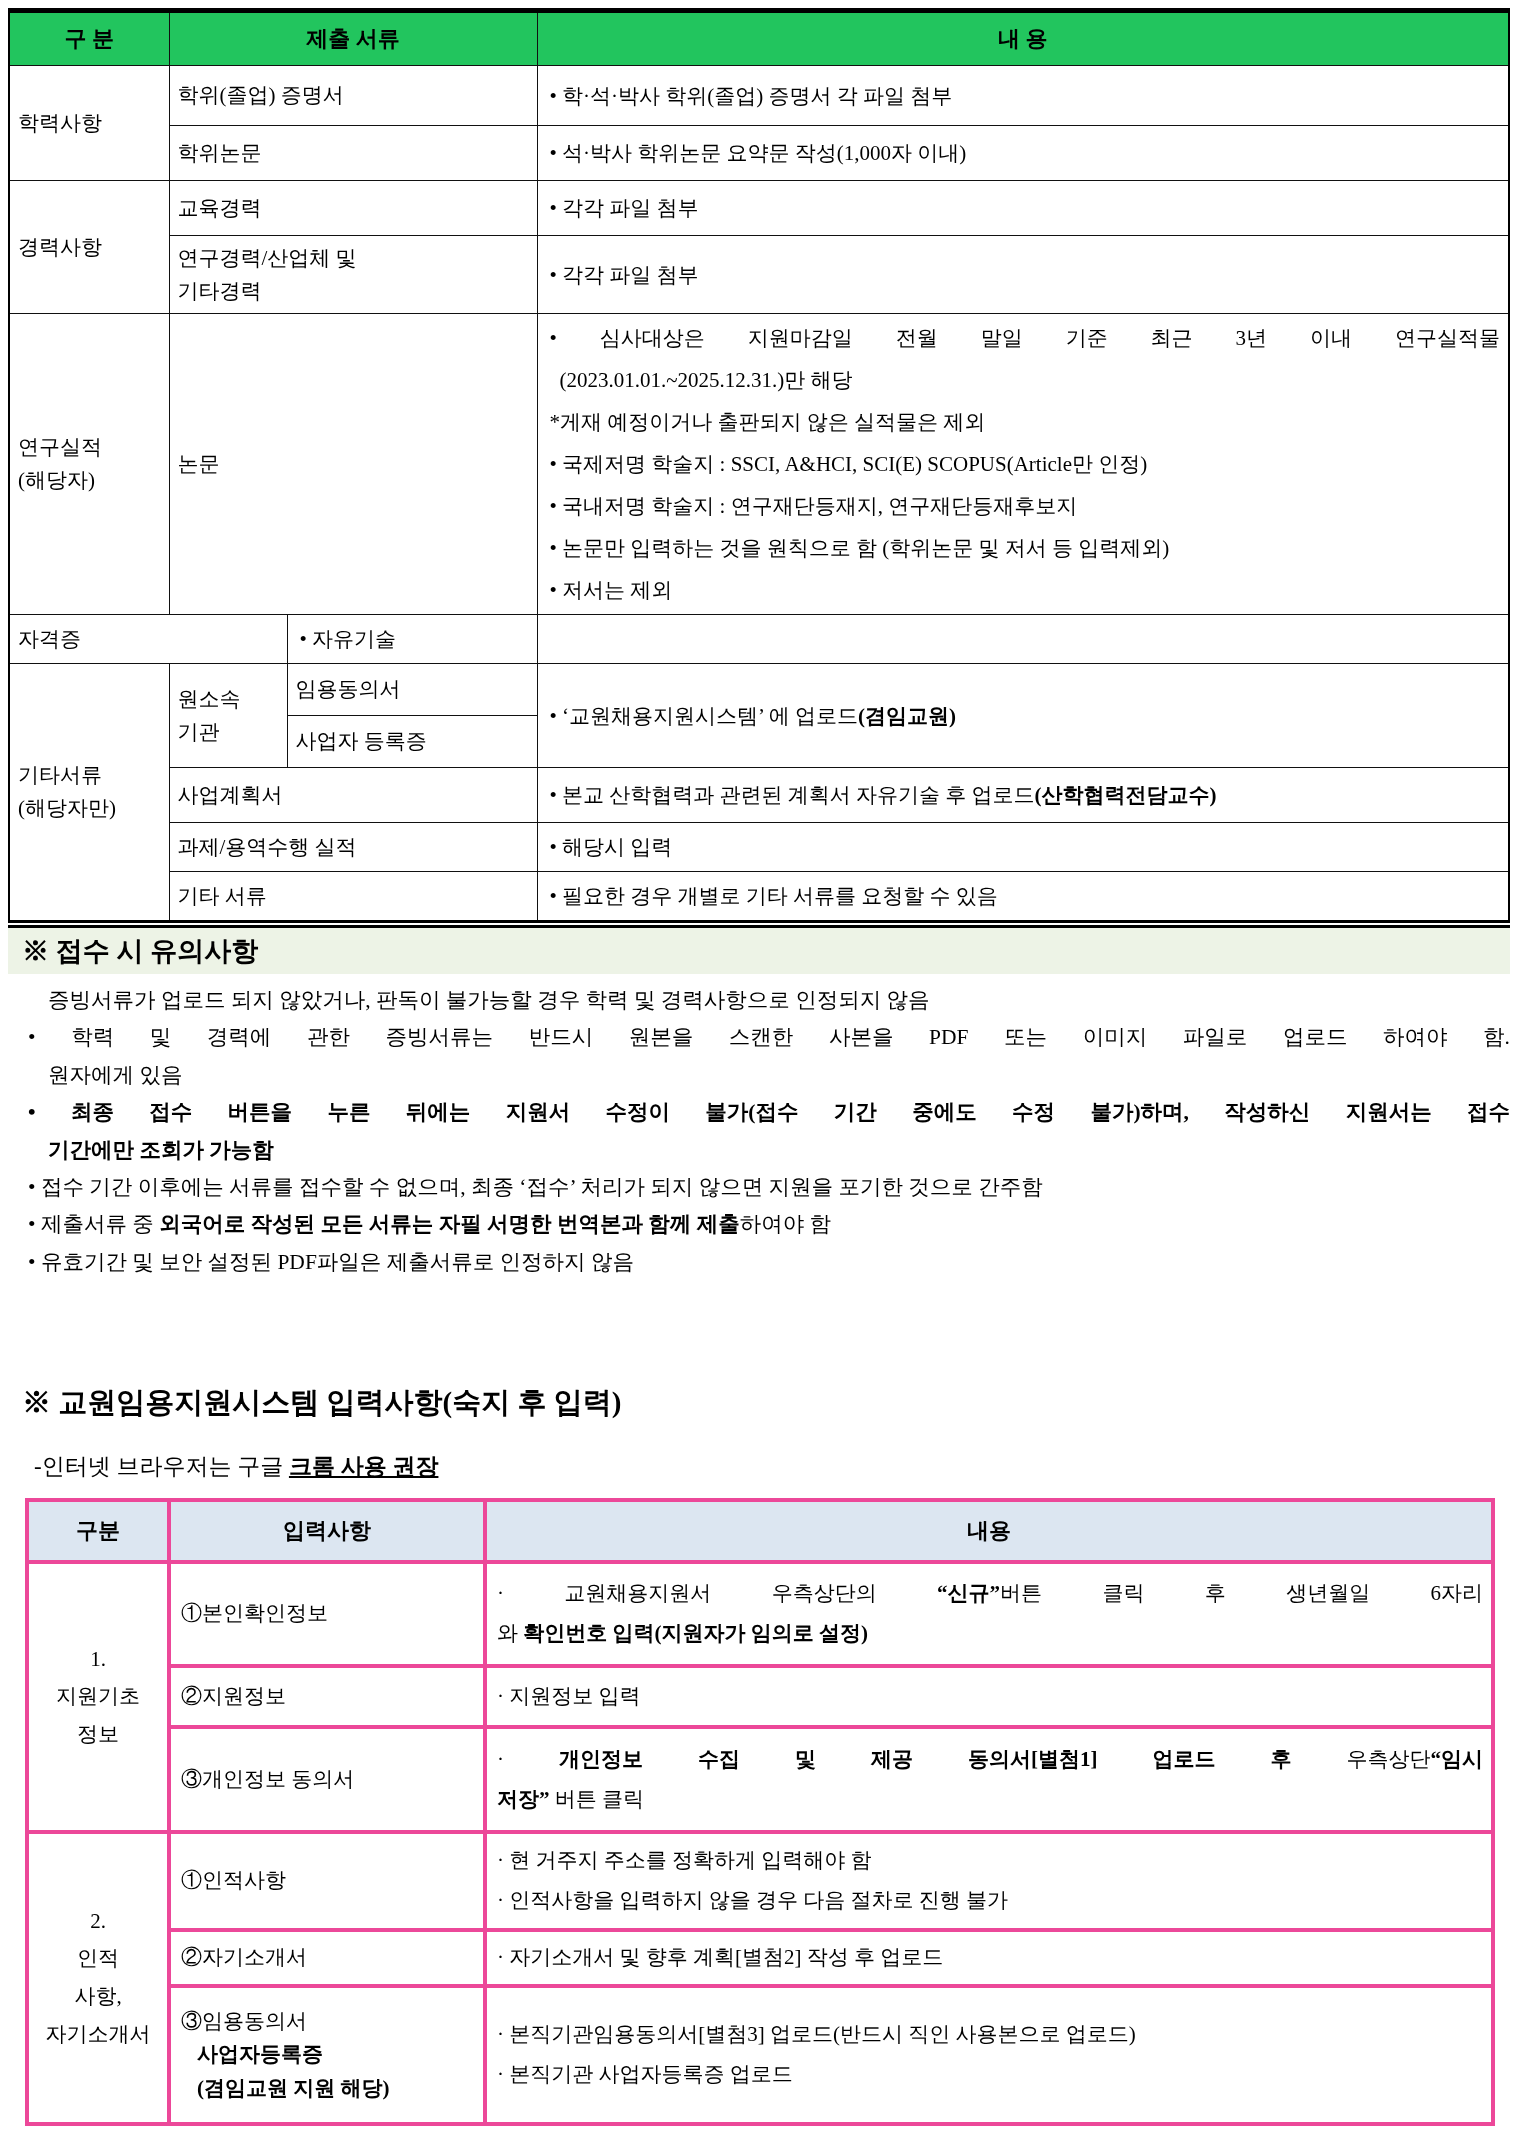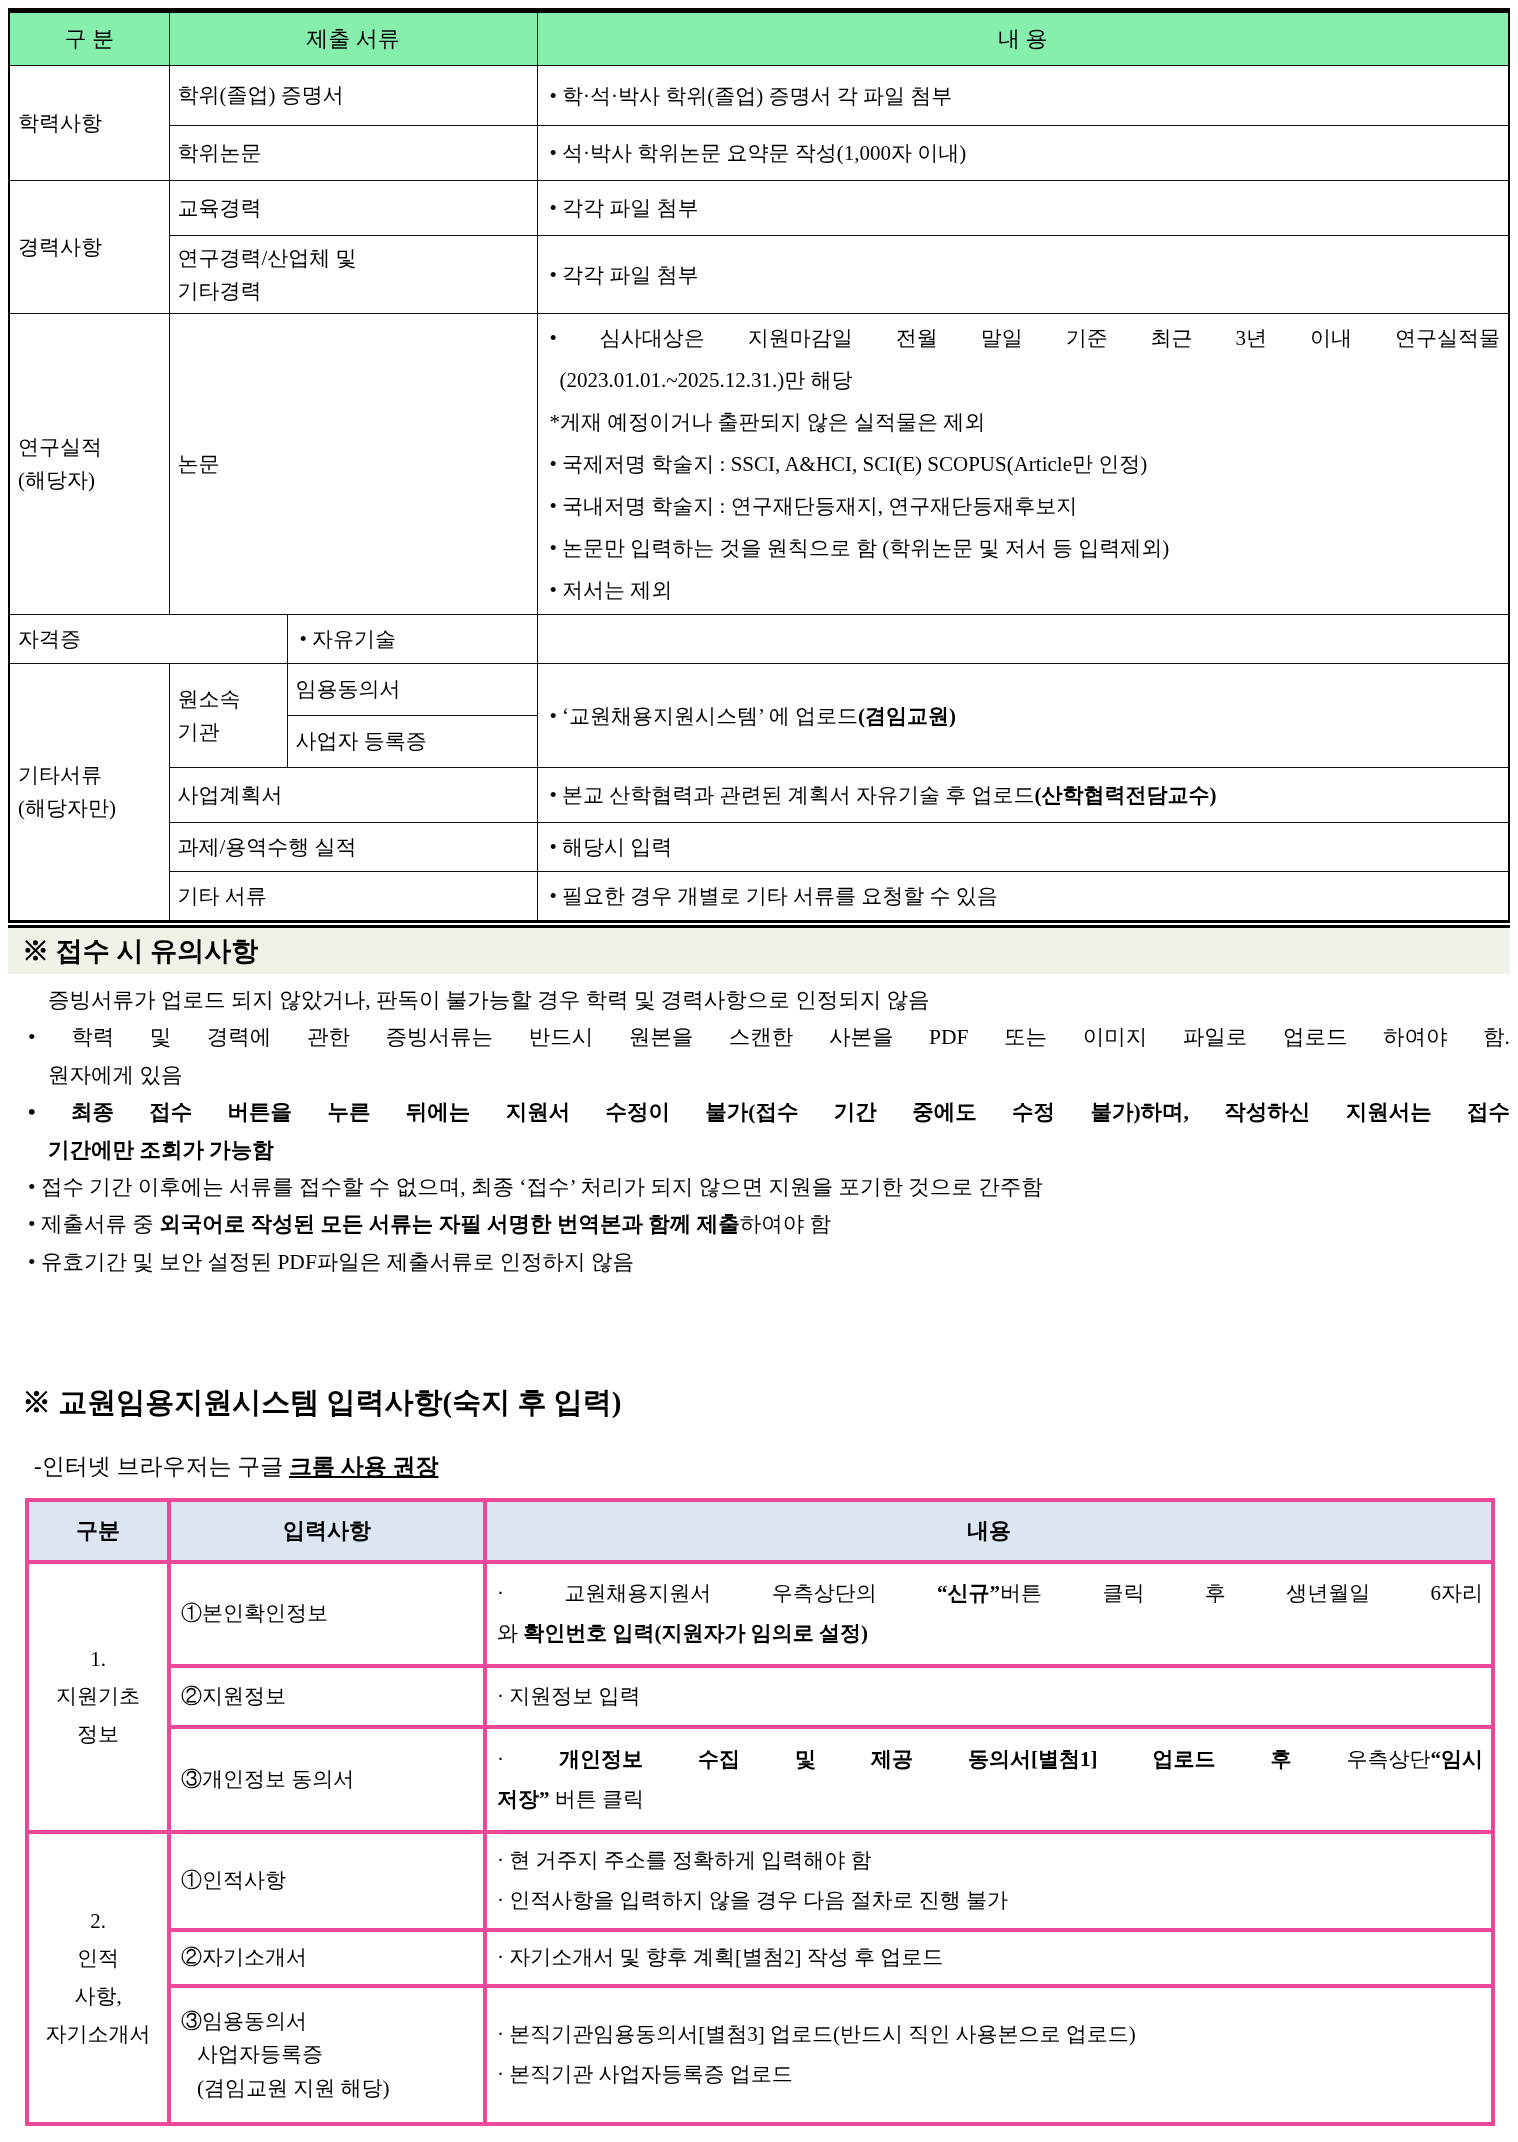--- a/index.html
+++ b/index.html
@@ -4,21 +4,21 @@
 <style>
   html,body{margin:0;padding:0;background:#fff;color:#000;
     font-family:"Liberation Serif","DejaVu Serif",serif;}
   .page{width:1518px;min-height:2142px;box-sizing:border-box;padding:8px 8px 0 8px;}
 
   
   table{border-collapse:collapse;table-layout:fixed;}
   #t1{width:1502px;border-top:5px solid #000;border-left:2px solid #000;
       border-right:2px solid #000;border-bottom:8px double #000;}
   #t1 th,#t1 td{border:1.5px solid #111;font-size:21px;padding:3px 8px;vertical-align:middle;}
-  #t1 th{background:#86efac;font-size:22px;font-weight:normal;height:46px;}
+  #t1 th{background:#22c55e;font-size:22px;font-weight:bold;height:46px;}
   #t1 .grp,#t1 .lbl{text-align:left;line-height:1.55;}
   #t1 .cnt{text-align:left;padding-left:12px;line-height:2.0;}
   tr.sec>td{border-top:3px solid #000;}
   tr.thin>td{border-top:1px solid #777;}
   .b{font-weight:bold;}
   .jl{text-align:justify;text-align-last:justify;}
   .ind{padding-left:10px;}
 
   
   .notice-bar{width:1502px;box-sizing:border-box;background:#edf3e6;height:46px;
@@ -33,21 +33,21 @@
   .h2{margin:102px 0 0 14px;font-size:29px;font-weight:bold;}
   .browser-note{margin:28px 0 16px 26px;font-size:23px;}
   .browser-note .em{font-weight:bold;text-decoration:underline;}
 
   
   #t2{width:1470px;margin-left:17px;border:3px solid #000;}
   #t2 th,#t2 td{border:4px solid #ec4899;font-size:21px;padding:3px 8px;vertical-align:middle;}
   #t2 th{background:#dce6f1;font-size:22px;font-weight:bold;height:52px;}
   #t2 .grp{text-align:center;line-height:1.8;}
   #t2 .lbl{text-align:left;padding-left:10px;line-height:1.6;}
-  #t2 .lbl .cont{padding-left:16px;}
+  #t2 .lbl .cont{padding-left:16px;font-weight:bold;}
   #t2 .cnt{text-align:left;padding-left:10px;line-height:1.9;}
 </style>
 </head>
 <body>
 
 <div class="page">
 
   <table id="t1">
     <colgroup>
         <col style="width:160px">

